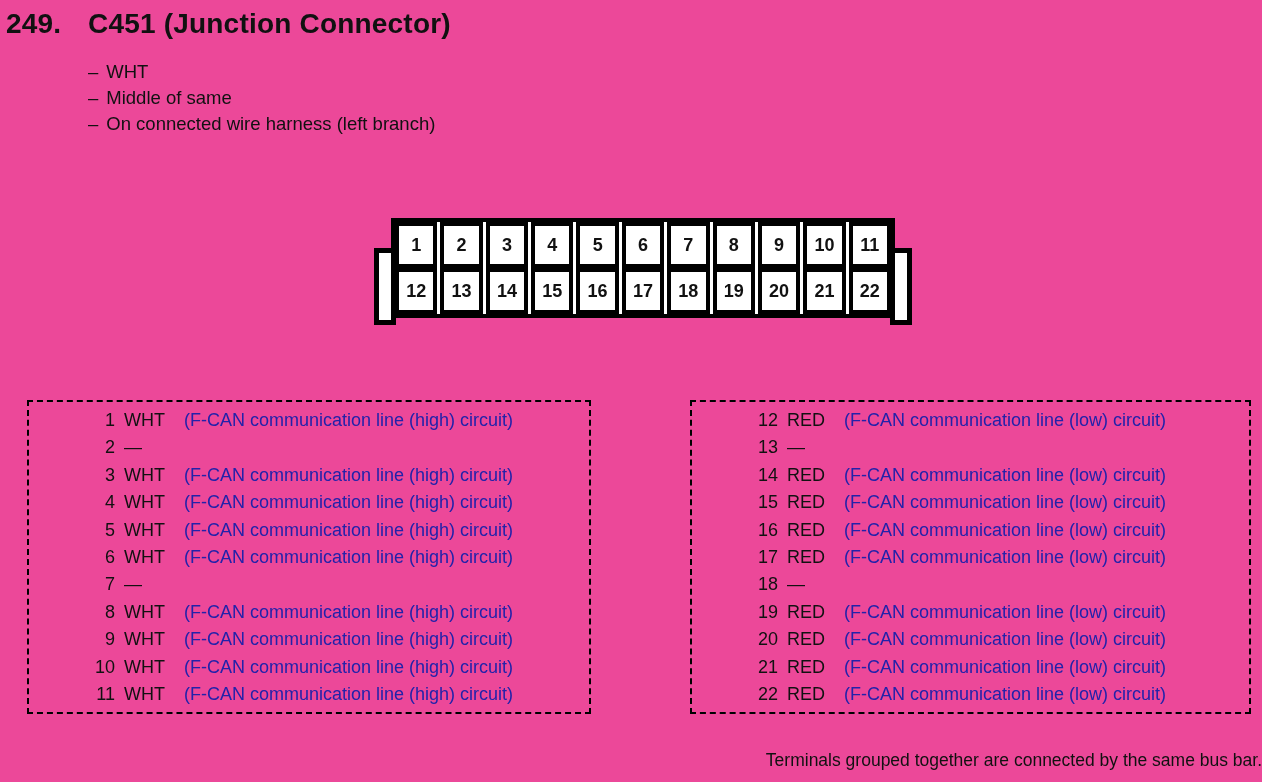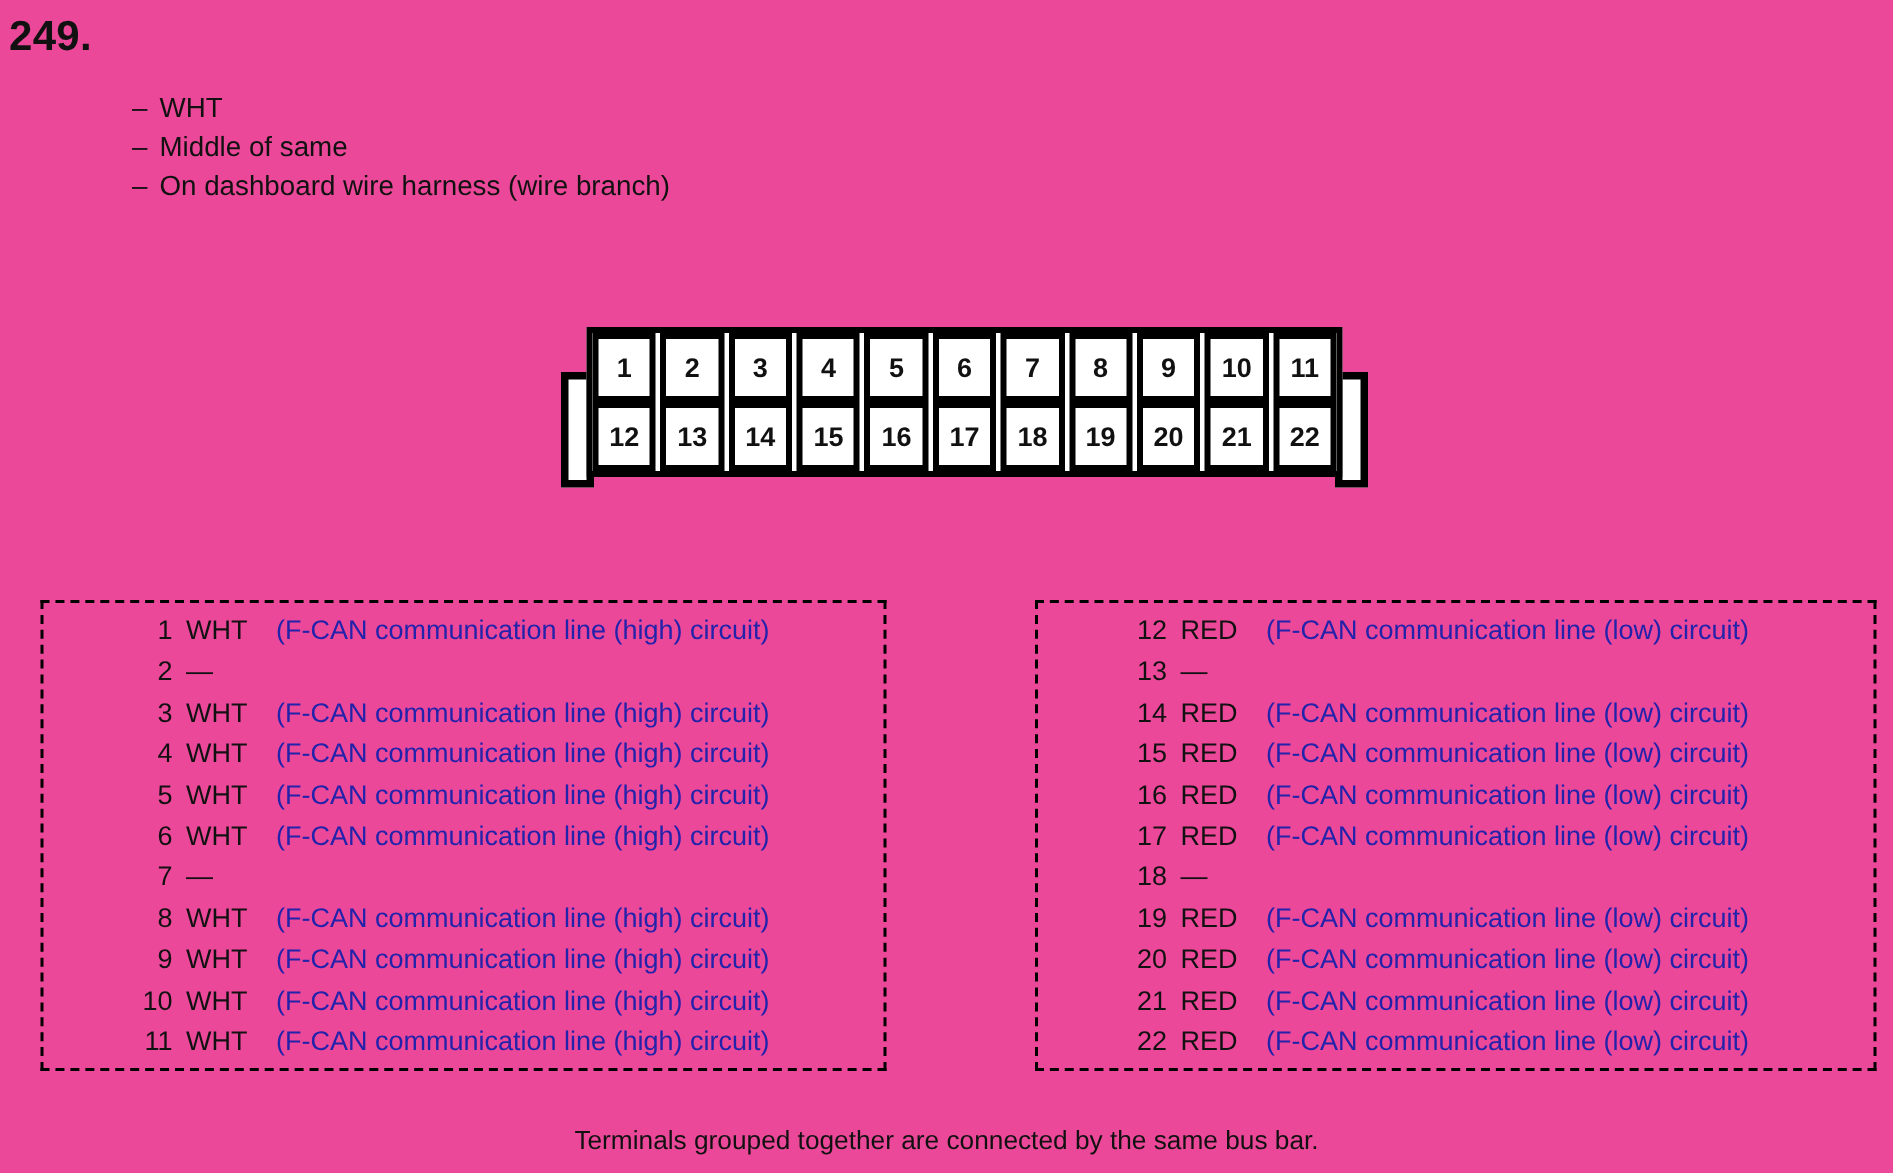--- a/index.html
+++ b/index.html
@@ -105,45 +105,46 @@
     text-align:right;
     flex:0 0 86px;
   }
   .pin-color{margin-left:9px;}
   .pin-desc{margin-left:19px; color:var(--blue);}
   
   .footer-note{
     position:absolute;
     left:0; right:0;
     top:750px;
-    text-align:center;
+    text-align:right;
     font-size:17.5px;
   }
 </style>
 </head>
 <body>
 
 <div class="page">
 
   <div class="title-row">
     <span class="title-number">249.</span>
+    <span class="title-text">C451 (Junction Connector)</span>
   </div>
 
   <ul class="details">
       <li class="detail-item">
         <span class="detail-dash">–</span>
         <span class="detail-text">WHT</span>
       </li>
       <li class="detail-item">
         <span class="detail-dash">–</span>
         <span class="detail-text">Middle of same</span>
       </li>
       <li class="detail-item">
         <span class="detail-dash">–</span>
-        <span class="detail-text">On dashboard wire harness (wire branch)</span>
+        <span class="detail-text">On connected wire harness (left branch)</span>
       </li>
     </ul>
 
   <div class="connector">
     <div class="connector-tab left"></div>
     <div class="connector-tab right"></div>
     <div class="connector-body">
       <div class="pin-grid">
           <div class="pin-cell">1</div>
           <div class="pin-cell">2</div>

